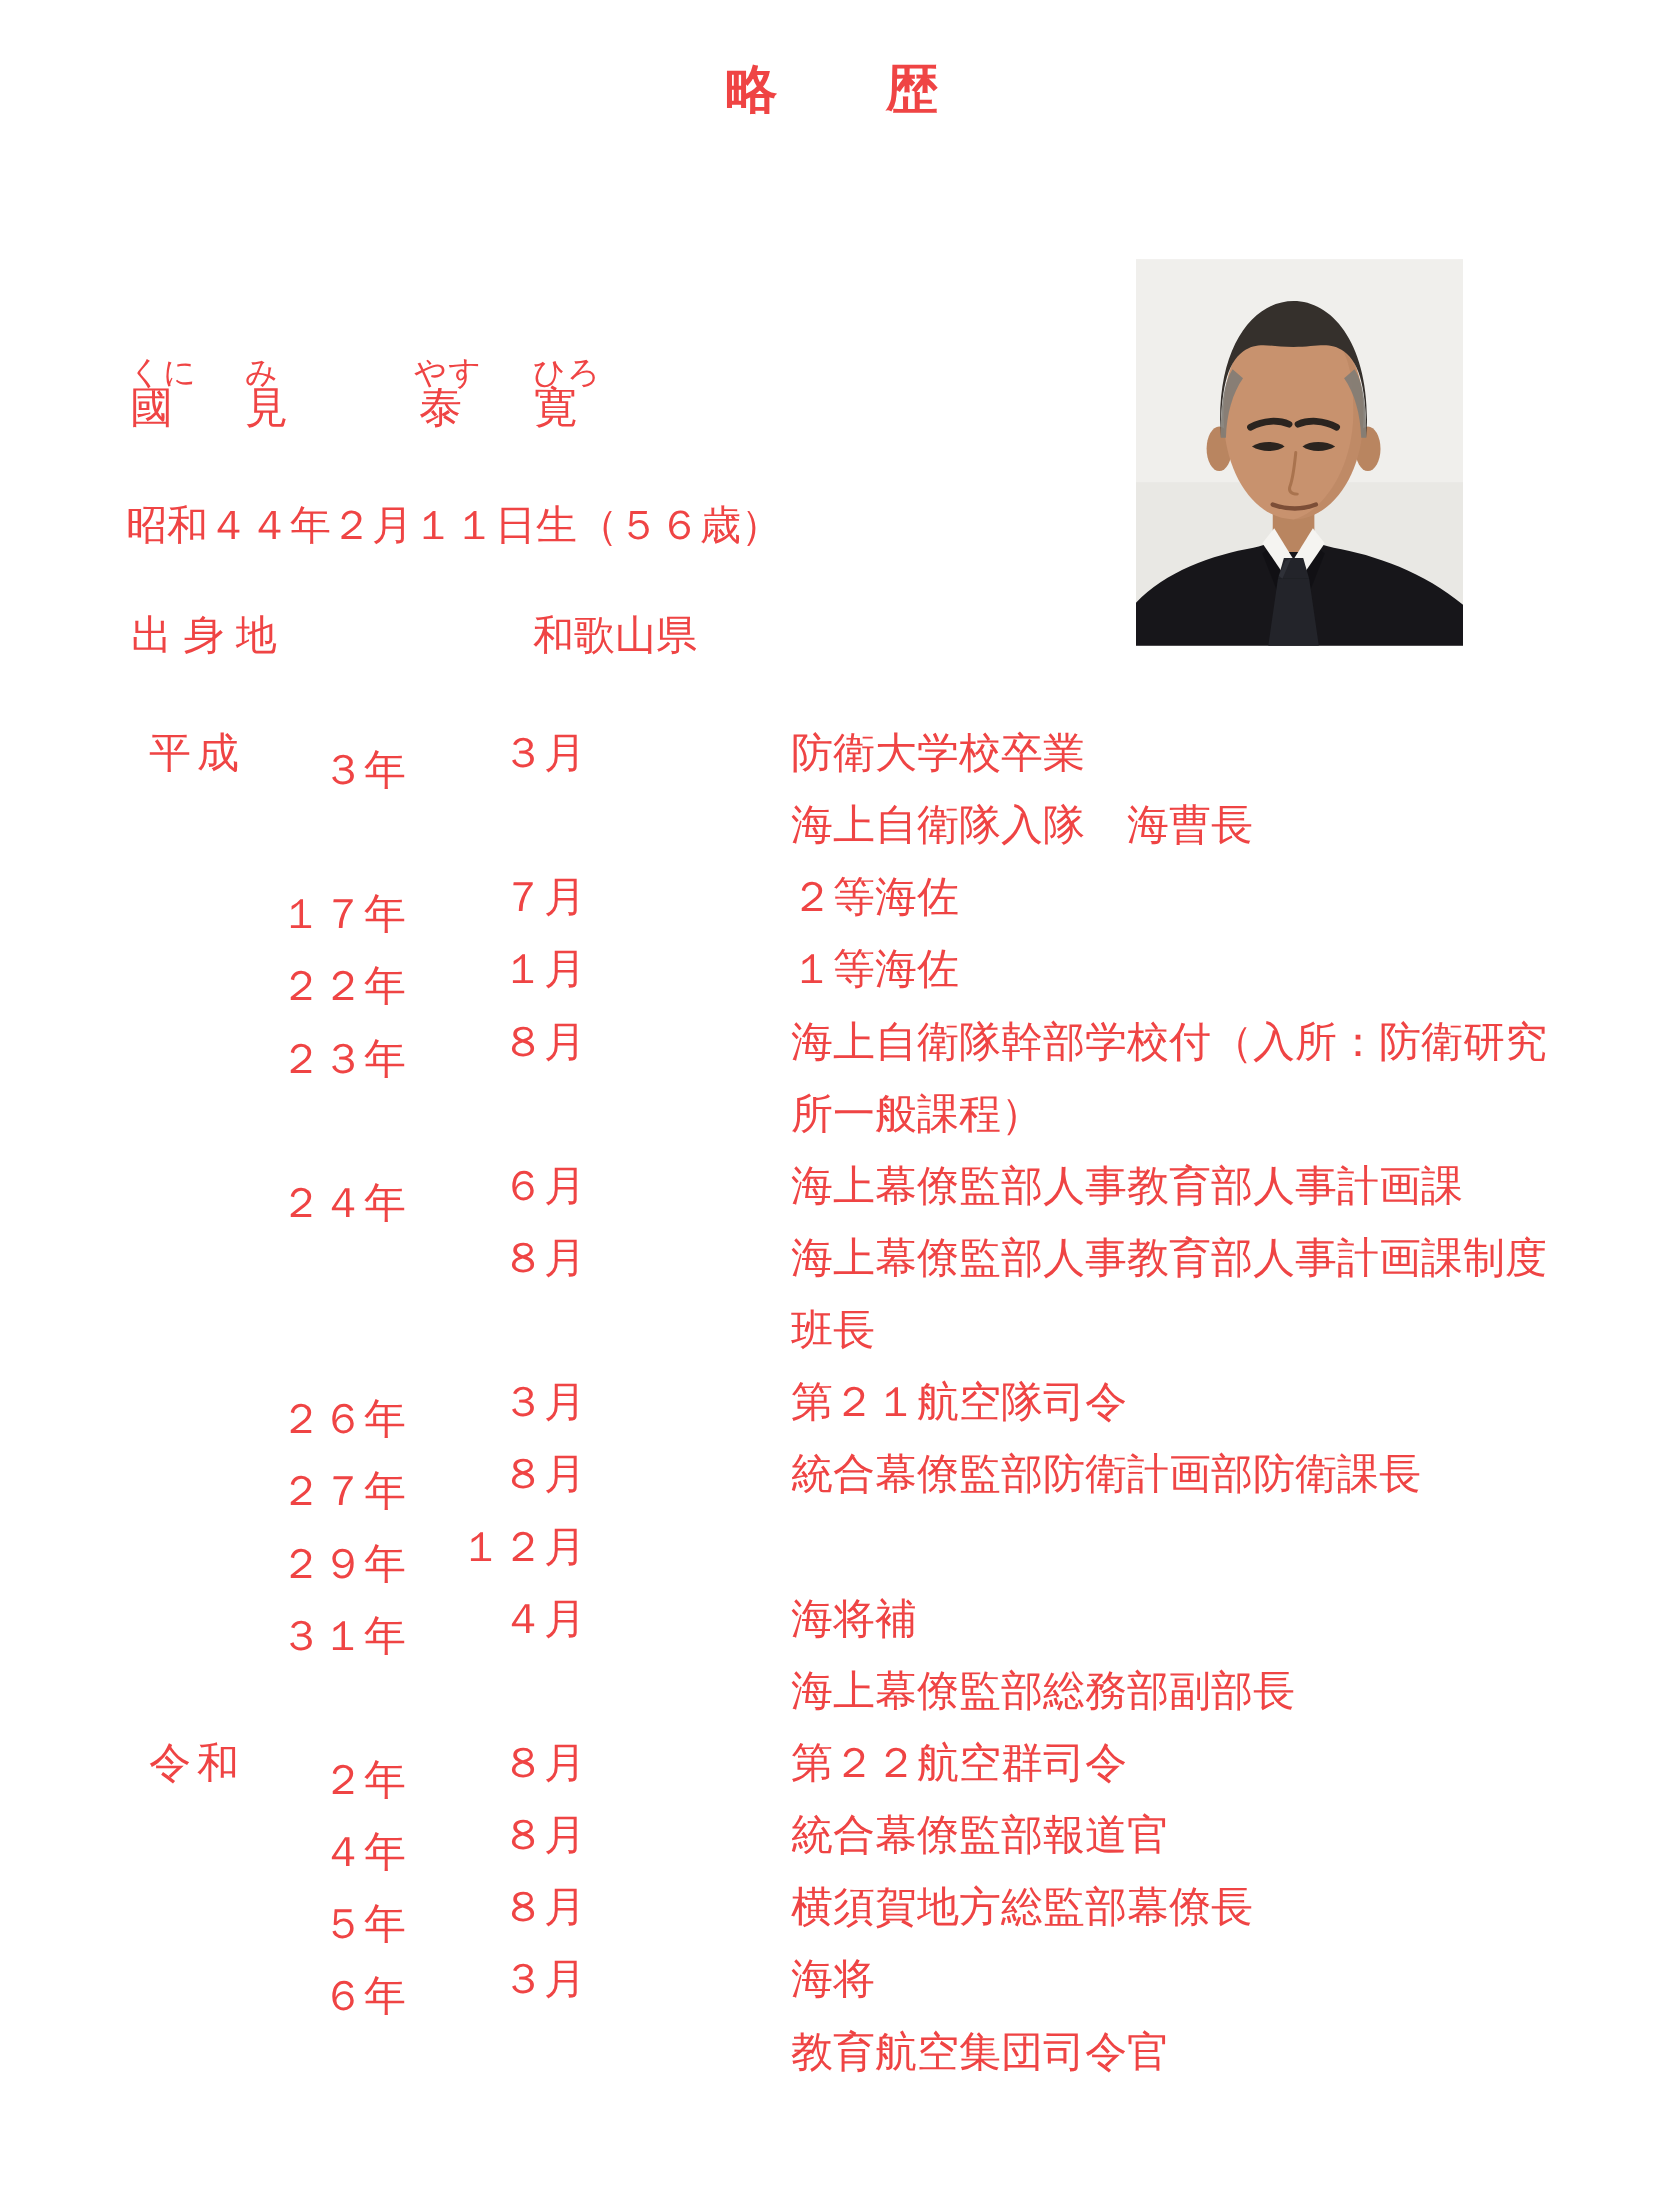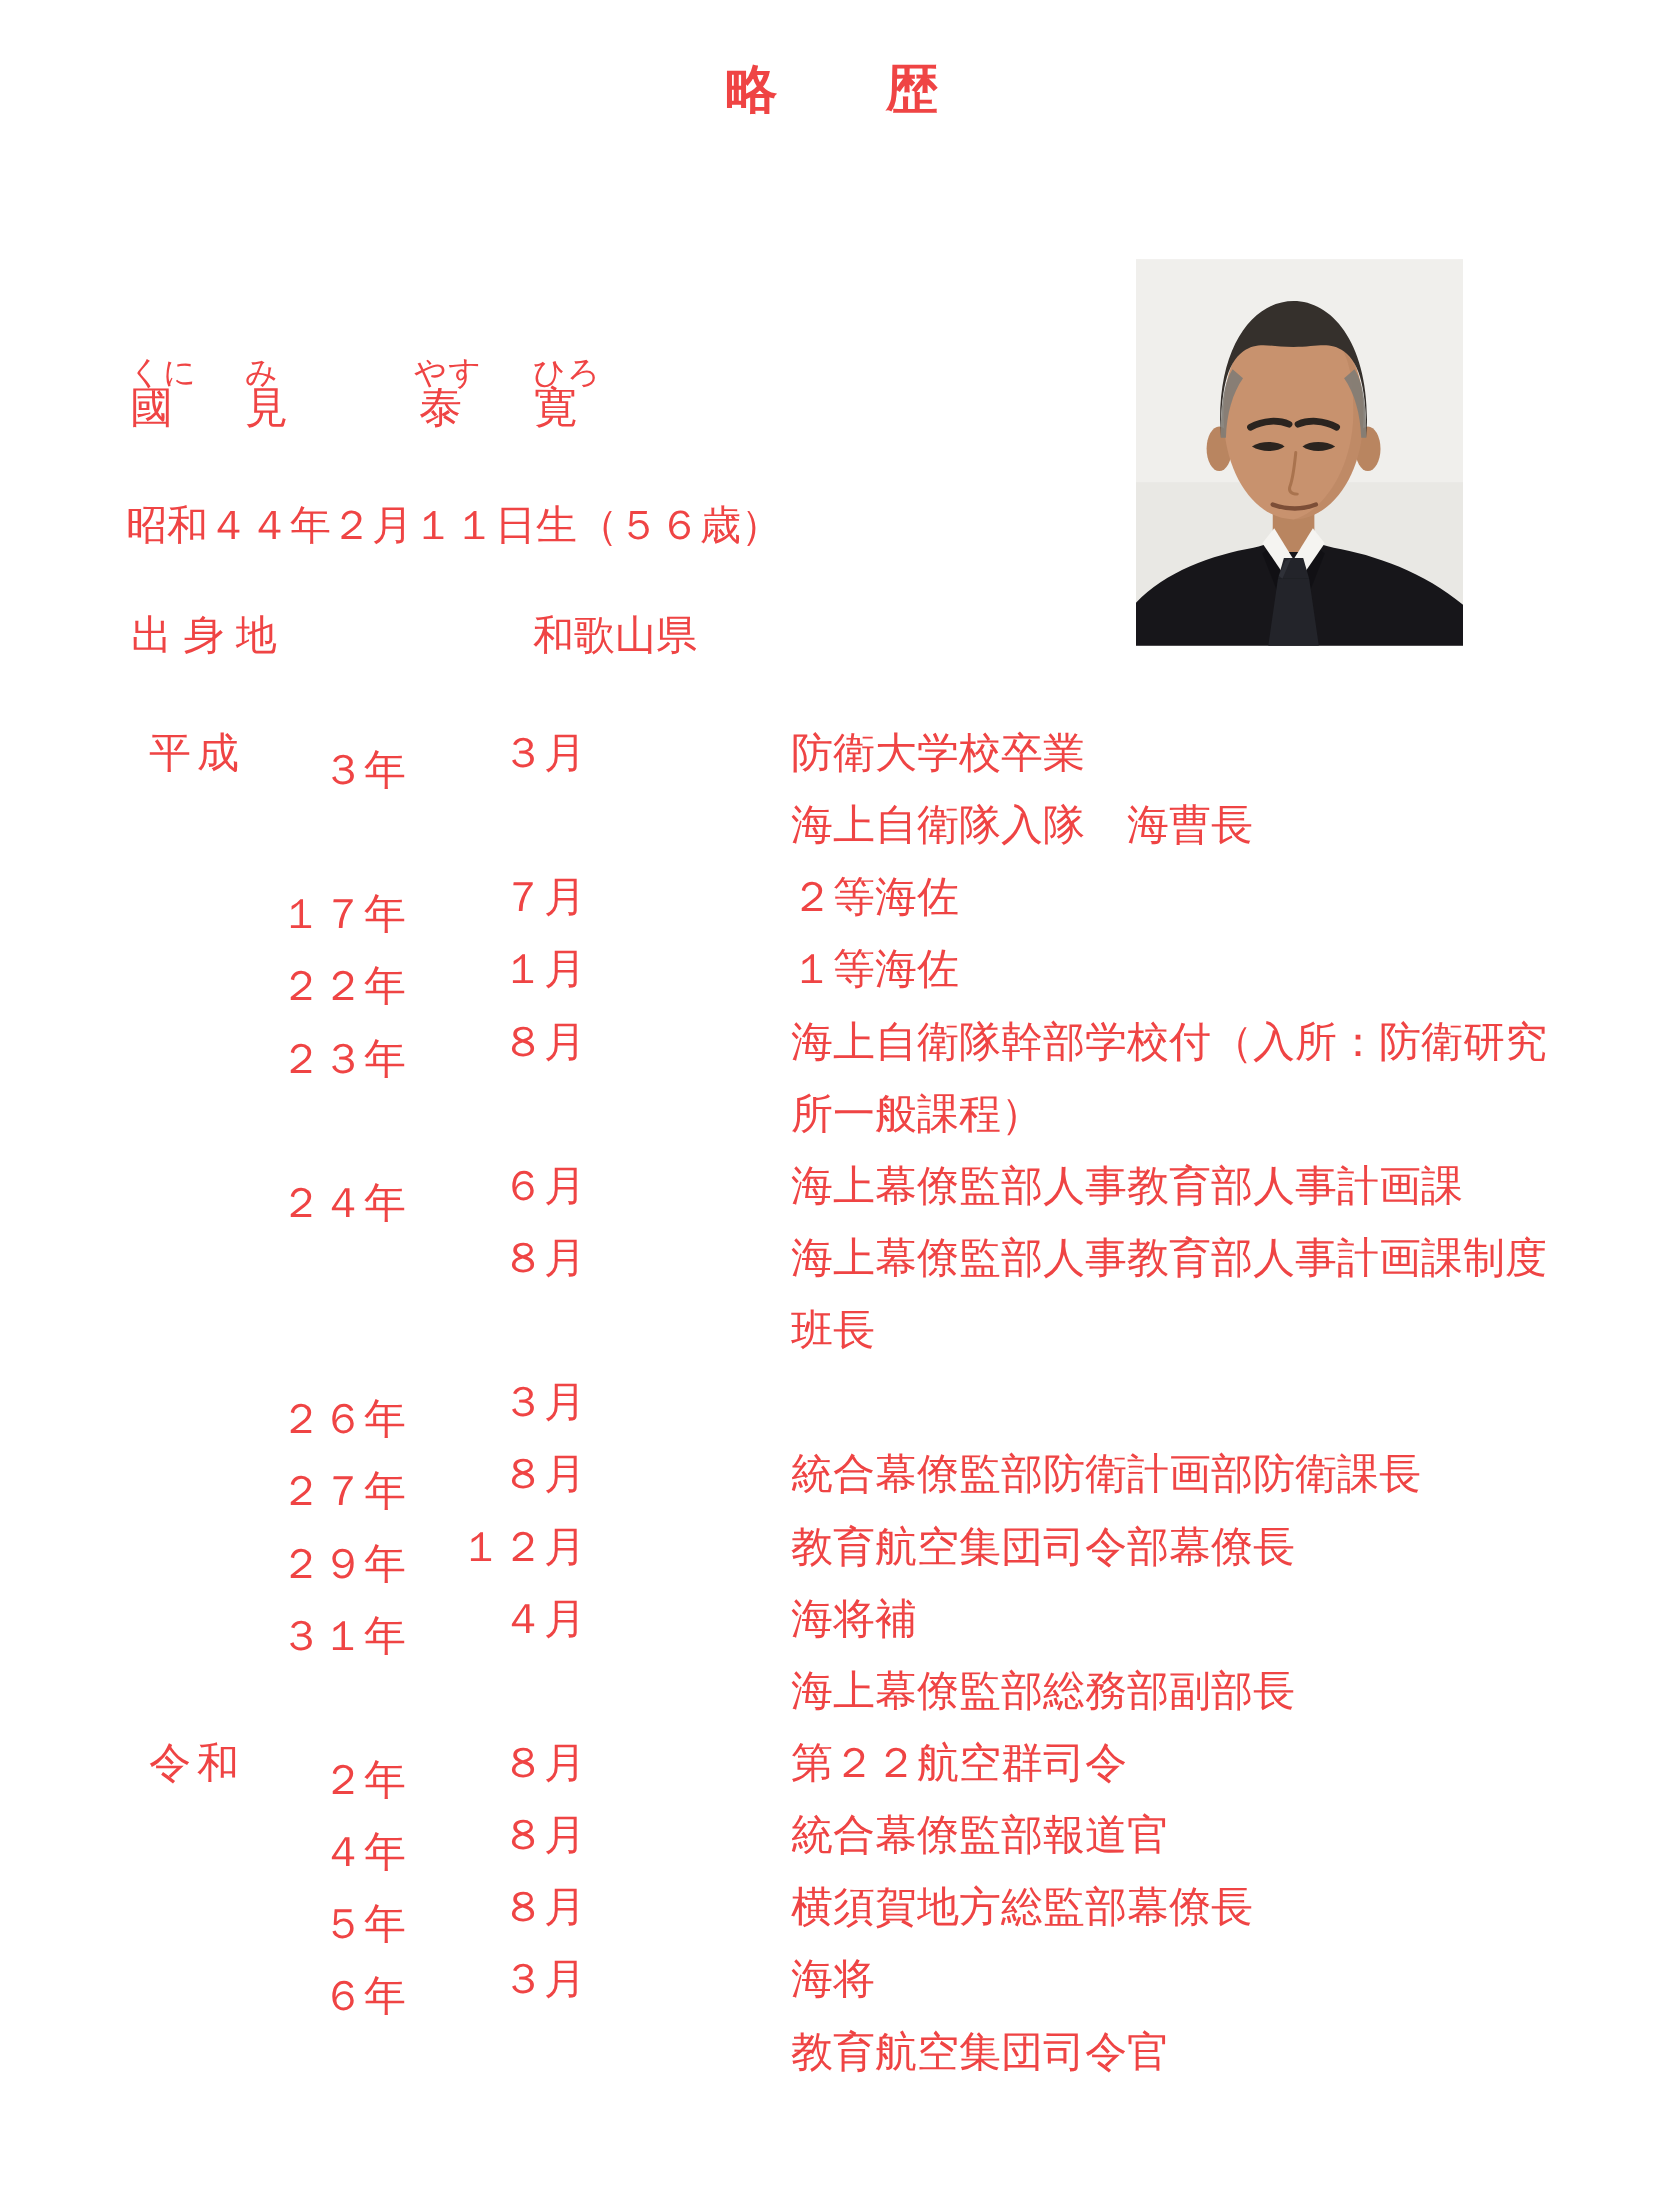--- a/index.html
+++ b/index.html
@@ -155,32 +155,32 @@
     <div class="history-row" style="top:577px">
       <span class="cell c-era"></span>
       <span class="cell c-year"></span>
       <span class="cell c-month"></span>
       <span class="cell c-desc">班長</span>
     </div>
     <div class="history-row" style="top:649px">
       <span class="cell c-era"></span>
       <span class="cell c-year">２６年</span>
       <span class="cell c-month">３月</span>
+      <span class="cell c-desc">第２１航空隊司令</span>
     </div>
     <div class="history-row" style="top:721px">
       <span class="cell c-era"></span>
       <span class="cell c-year">２７年</span>
       <span class="cell c-month">８月</span>
       <span class="cell c-desc">統合幕僚監部防衛計画部防衛課長</span>
     </div>
     <div class="history-row" style="top:794px">
       <span class="cell c-era"></span>
       <span class="cell c-year">２９年</span>
       <span class="cell c-month">１２月</span>
-      <span class="cell c-desc">教育航空集団司令部幕僚長</span>
     </div>
     <div class="history-row" style="top:866px">
       <span class="cell c-era"></span>
       <span class="cell c-year">３１年</span>
       <span class="cell c-month">４月</span>
       <span class="cell c-desc">海将補</span>
     </div>
     <div class="history-row" style="top:938px">
       <span class="cell c-era"></span>
       <span class="cell c-year"></span>

